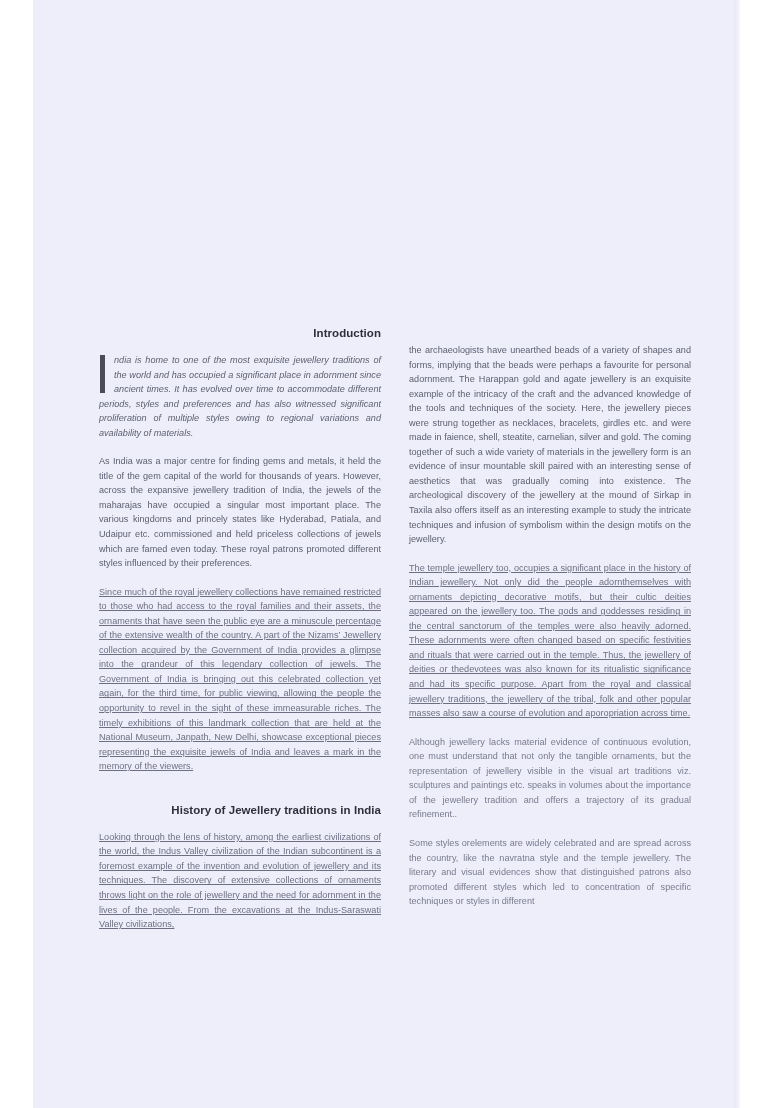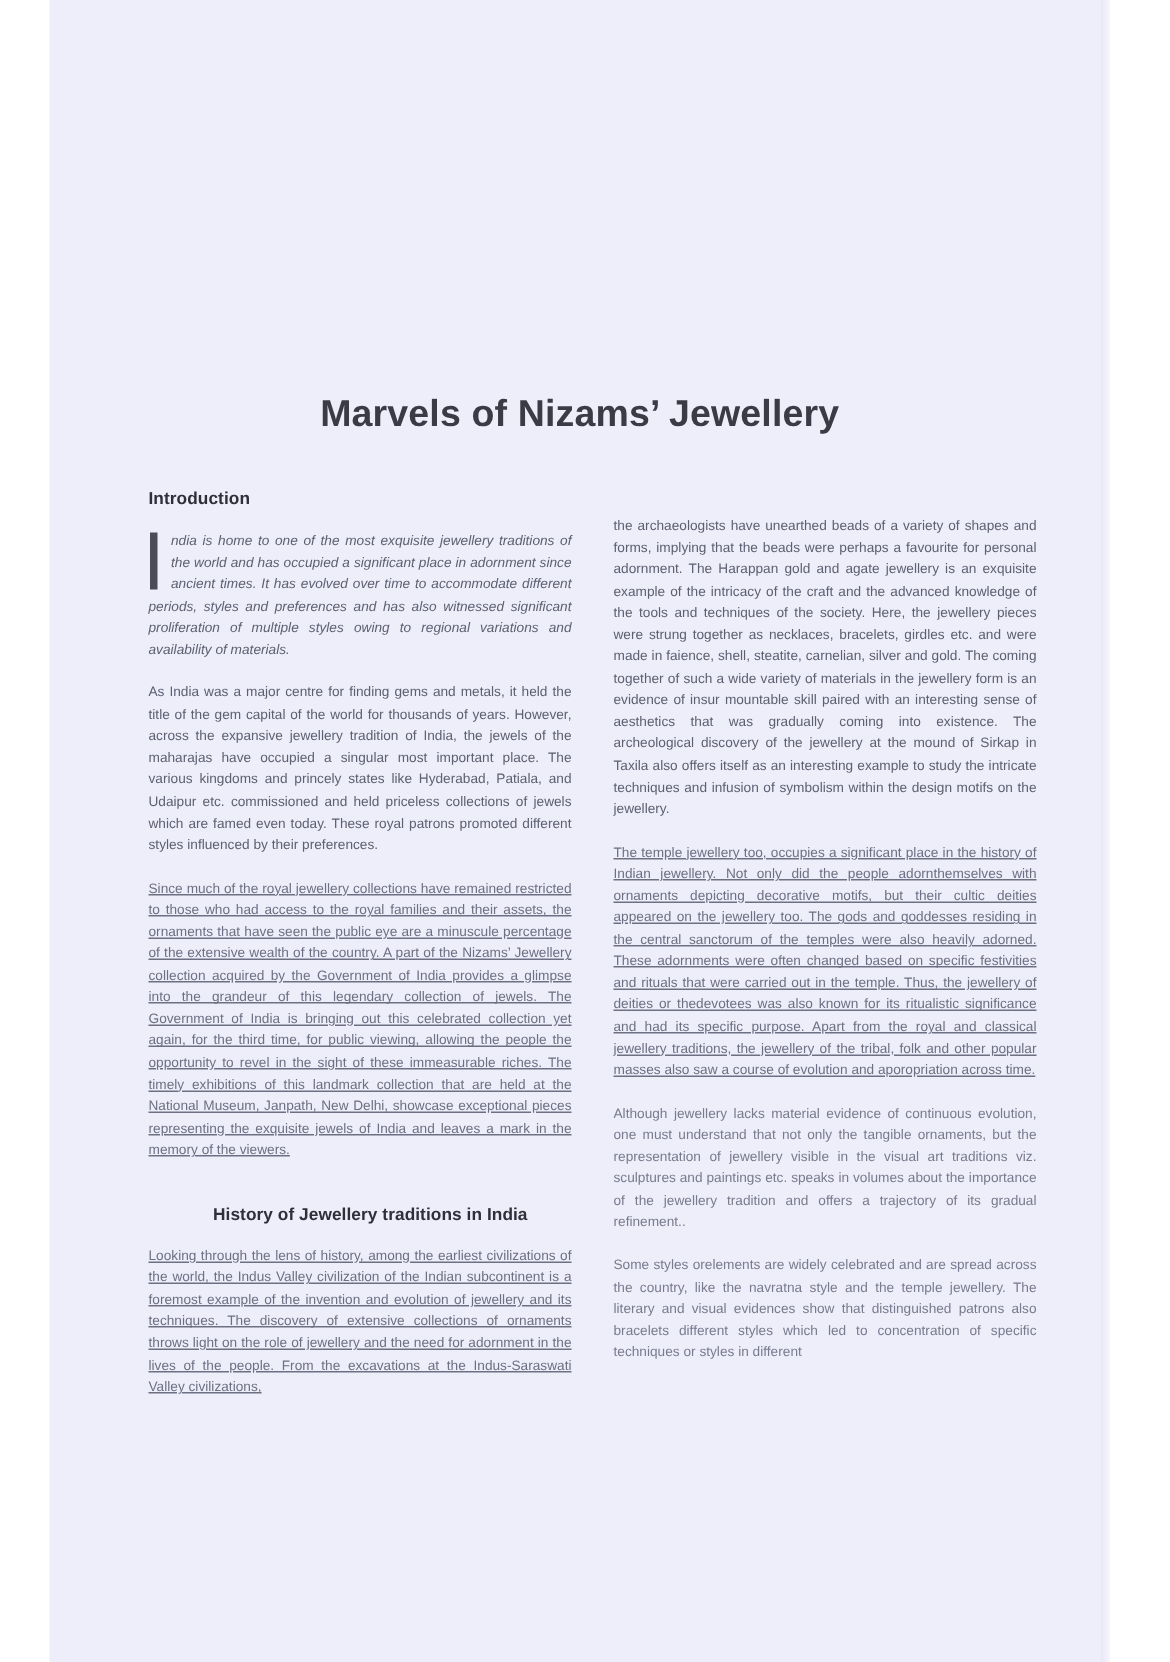--- a/index.html
+++ b/index.html
@@ -58,20 +58,21 @@
   }
   .col {
     width: 282px;
   }
   .section-heading {
     font-size: 11.5px;
     font-weight: bold;
     color: #2f2f3a;
     margin: 0 0 14px 0;
     letter-spacing: 0.05px;
+    text-align: right;
   }
   .section-heading.spaced {
     margin-top: 30px;
     padding-left: 43px;
   }
   p.body-text {
     margin: 0 0 14px 0;
     font-size: 9.1px;
     line-height: 14.55px;
     color: #5d6070;
@@ -102,21 +103,20 @@
     margin-top: 16px;
   }
 </style>
 </head>
 <body>
 
 <div class="page-canvas">
 
   <div class="page-sheet"></div>
 
-  <div class="doc-title">Marvels of Nizams’ Jewellery</div>
 
   <div class="columns">
 
     <div class="col col-left">
 
       <div class="section-heading">Introduction</div>
 
       <p class="body-text dropcap-para">
         <span class="dropcap"></span><span>ndia is home to one of the most exquisite jewellery traditions of the world and has occupied a significant place in adornment since ancient times. It has evolved over time to accommodate different periods, styles and preferences and has also witnessed significant proliferation of multiple styles owing to regional variations and availability of materials.</span>
       </p>
@@ -132,19 +132,19 @@
     </div>
 
     <div class="col col-right">
 
       <p class="body-text">the archaeologists have unearthed beads of a variety of shapes and forms, implying that the beads were perhaps a favourite for personal adornment. The Harappan gold and agate jewellery is an exquisite example of the intricacy of the craft and the advanced knowledge of the tools and techniques of the society. Here, the jewellery pieces were strung together as necklaces, bracelets, girdles etc. and were made in faience, shell, steatite, carnelian, silver and gold. The coming together of such a wide variety of materials in the jewellery form is an evidence of insur mountable skill paired with an interesting sense of aesthetics that was gradually coming into existence. The archeological discovery of the jewellery at the mound of Sirkap in Taxila also offers itself as an interesting example to study the intricate techniques and infusion of symbolism within the design motifs on the jewellery.</p>
 
       <p class="body-text faded">The temple jewellery too, occupies a significant place in the history of Indian jewellery. Not only did the people adornthemselves with ornaments depicting decorative motifs, but their cultic deities appeared on the jewellery too. The gods and goddesses residing in the central sanctorum of the temples were also heavily adorned. These adornments were often changed based on specific festivities and rituals that were carried out in the temple. Thus, the jewellery of deities or thedevotees was also known for its ritualistic significance and had its specific purpose. Apart from the royal and classical jewellery traditions, the jewellery of the tribal, folk and other popular masses also saw a course of evolution and aporopriation across time.</p>
 
       <p class="body-text more-faded">Although jewellery lacks material evidence of continuous evolution, one must understand that not only the tangible ornaments, but the representation of jewellery visible in the visual art traditions viz. sculptures and paintings etc. speaks in volumes about the importance of the jewellery tradition and offers a trajectory of its gradual refinement..</p>
 
-      <p class="body-text more-faded">Some styles orelements are widely celebrated and are spread across the country, like the navratna style and the temple jewellery. The literary and visual evidences show that distinguished patrons also bracelets different styles which led to concentration of specific techniques or styles in different</p>
+      <p class="body-text more-faded">Some styles orelements are widely celebrated and are spread across the country, like the navratna style and the temple jewellery. The literary and visual evidences show that distinguished patrons also promoted different styles which led to concentration of specific techniques or styles in different</p>
 
     </div>
 
   </div>
 
 </div>
 
 </body></html>

